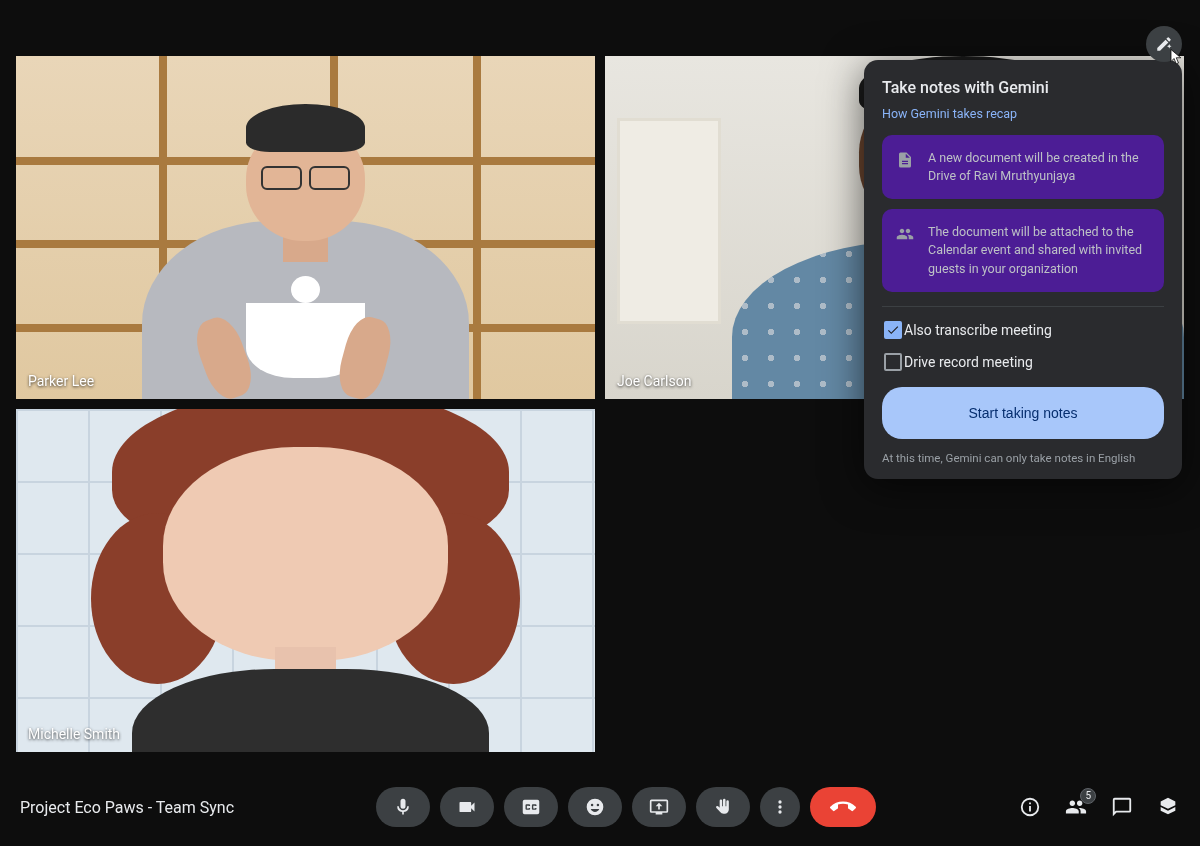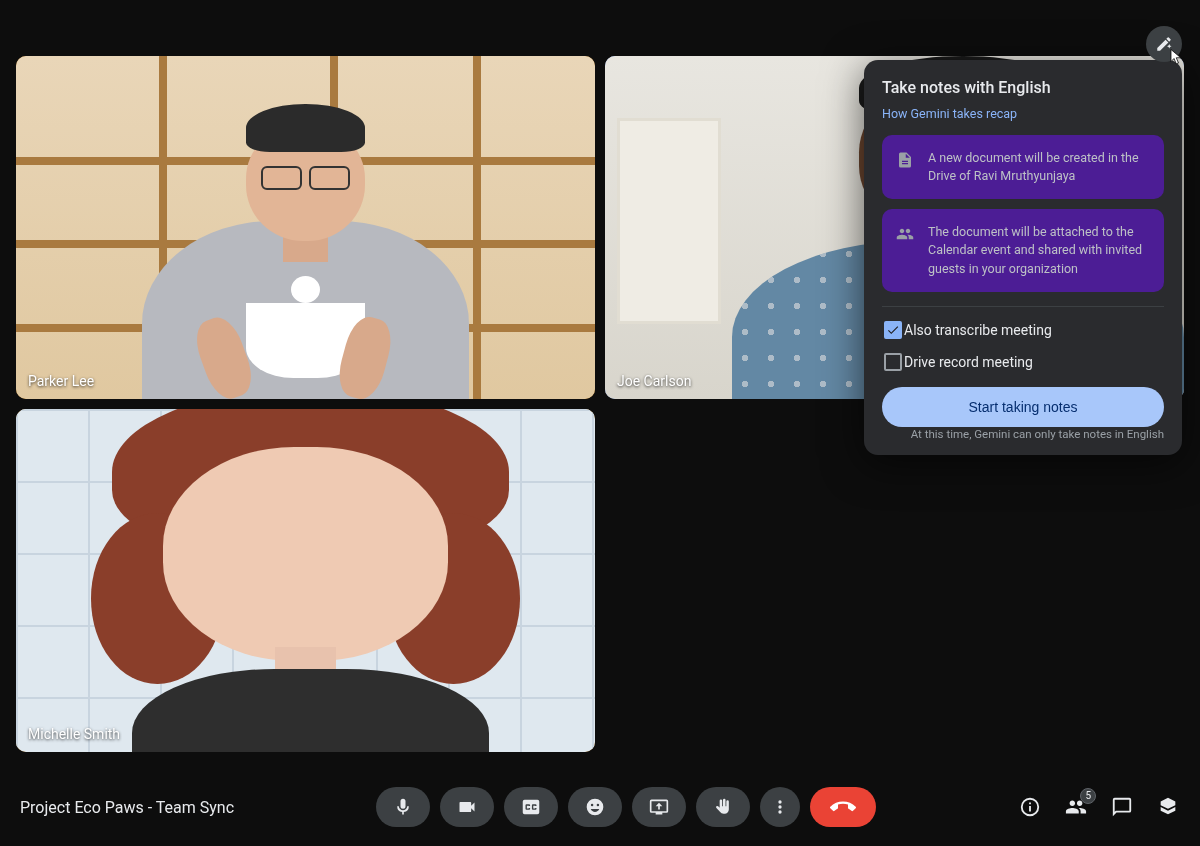--- a/index.html
+++ b/index.html
@@ -2,21 +2,21 @@
 <html><head>
 <meta charset="utf-8">
 <style>
   * { box-sizing: border-box; margin: 0; padding: 0; }
   html, body { width: 1200px; height: 846px; background: #000; font-family: 'Google Sans', Roboto, Arial, sans-serif; color: #e8eaed; overflow: hidden; }
 
   .stage { position: relative; width: 100%; height: 100%; background: #0d0d0d; }
 
   
   .grid { position: absolute; left: 16px; top: 56px; right: 16px; height: 696px; display: grid; grid-template-columns: 1fr 1fr; grid-template-rows: 1fr 1fr; gap: 10px; }
-  .tile { position: relative; border-radius: 10px; overflow: hidden; background: #a16207; }
+  .tile { position: relative; border-radius: 0; overflow: hidden; background: #a16207; }
   .tile.active { outline: 2px solid #4c8dff; outline-offset: -2px; }
   .tile .name { position: absolute; left: 12px; bottom: 10px; font-size: 14px; color: #fff; text-shadow: 0 1px 3px rgba(0,0,0,0.8); z-index: 5; }
   .tile .bg { position: absolute; inset: 0; }
 
   
   .t1 .bg { background:
       linear-gradient(#a97a3f,#a97a3f) 0 30%/100% 8px no-repeat,
       linear-gradient(#a97a3f,#a97a3f) 0 55%/100% 8px no-repeat,
       linear-gradient(#a97a3f,#a97a3f) 0 80%/100% 8px no-repeat,
       linear-gradient(#a97a3f,#a97a3f) 25% 0/8px 100% no-repeat,
@@ -86,22 +86,22 @@
   .panel { position:absolute; top:60px; right:18px; width:318px; background:#2a2b2e; border-radius:14px; box-shadow:0 8px 40px rgba(0,0,0,.6); padding:18px 18px 14px 18px; z-index:25; }
   .panel h3 { font-size:16px; font-weight:500; color:#e8eaed; margin-bottom:6px; }
   .panel .sub { font-size:12.5px; color:#9aa0a6; line-height:1.4; }
   .panel a.link { color:#8ab4f8; font-size:12.5px; text-decoration:none; display:inline-block; margin-top:2px; margin-bottom:14px; }
   .info-card { background:#4c1d95; border-radius:10px; padding:14px 14px 14px 46px; position:relative; margin-bottom:10px; font-size:12.5px; color:#bdc1c6; line-height:1.45; }
   .info-card .ic { position:absolute; left:14px; top:16px; }
   .panel hr { border:none; border-top:1px solid #3c4043; margin:14px 0; }
   .chk-row { display:flex; align-items:center; gap:2px; font-size:14px; color:#e8eaed; margin:6px 0 14px 2px; cursor:pointer; }
   .chk { width:18px; height:18px; border:2px solid #9aa0a6; border-radius:2px; display:flex; align-items:center; justify-content:center; flex-shrink:0; }
   .chk.checked { background:#8ab4f8; border-color:#8ab4f8; }
-  .cta { width:100%; height:40px; border:none; border-radius:20px; background:#a8c7fa; color:#062e6f; font-size:14px; font-weight:500; cursor:pointer; margin-top:2px; }
-  .disclaimer { font-size:11.5px; color:#9aa0a6; text-align:right; }
+  .cta { width:100%; height:52px; border:none; border-radius:20px; background:#a8c7fa; color:#062e6f; font-size:14px; font-weight:500; cursor:pointer; margin-top:2px; }
+  .disclaimer { font-size:11.5px; color:#9aa0a6; text-align:left; margin-top:12px; }
 
   
   .bottombar { position:absolute; left:0; right:0; bottom:0; height:78px; display:flex; align-items:center; padding:0 20px; }
   .meeting-title { flex:0 0 auto; font-size:16px; color:#e8eaed; }
   .controls { flex:1 1 auto; display:flex; justify-content:center; gap:10px; }
   .ctrl { width:54px; height:40px; border-radius:20px; background:#3c4043; display:flex; align-items:center; justify-content:center; cursor:pointer; }
   .ctrl.small { width:40px; }
   .ctrl.end { width:66px; background:#ea4335; }
   .right-icons { flex:0 0 auto; display:flex; gap:22px; align-items:center; }
   .ricon { position:relative; cursor:pointer; display:flex; align-items:center; justify-content:center; width:24px; height:24px; }
@@ -165,21 +165,21 @@
           <div class="hair3"></div>
           <div class="head"></div>
           <div class="neck"></div>
           <div class="body"></div>
         </div>
       <div class="name">Michelle Smith</div>
     </div>
   </div>
 
   <div class="panel">
-    <h3>Take notes with English</h3>
+    <h3>Take notes with Gemini</h3>
     <a href="#" class="link">How Gemini takes recap</a>
 
     <div class="info-card">
       <span class="ic">
         <svg width="18" height="18" viewBox="0 0 24 24">
             <path fill="#9aa0a6" d="M14 2H6a2 2 0 0 0-2 2v16a2 2 0 0 0 2 2h12a2 2 0 0 0 2-2V8l-6-6zM13 9V3.5L18.5 9H13zM8 13h8v1.5H8V13zm0 3h8v1.5H8V16z"></path>
           </svg>
       </span>
       <span>A new document will be created in the Drive of Ravi Mruthyunjaya</span>
     </div>

